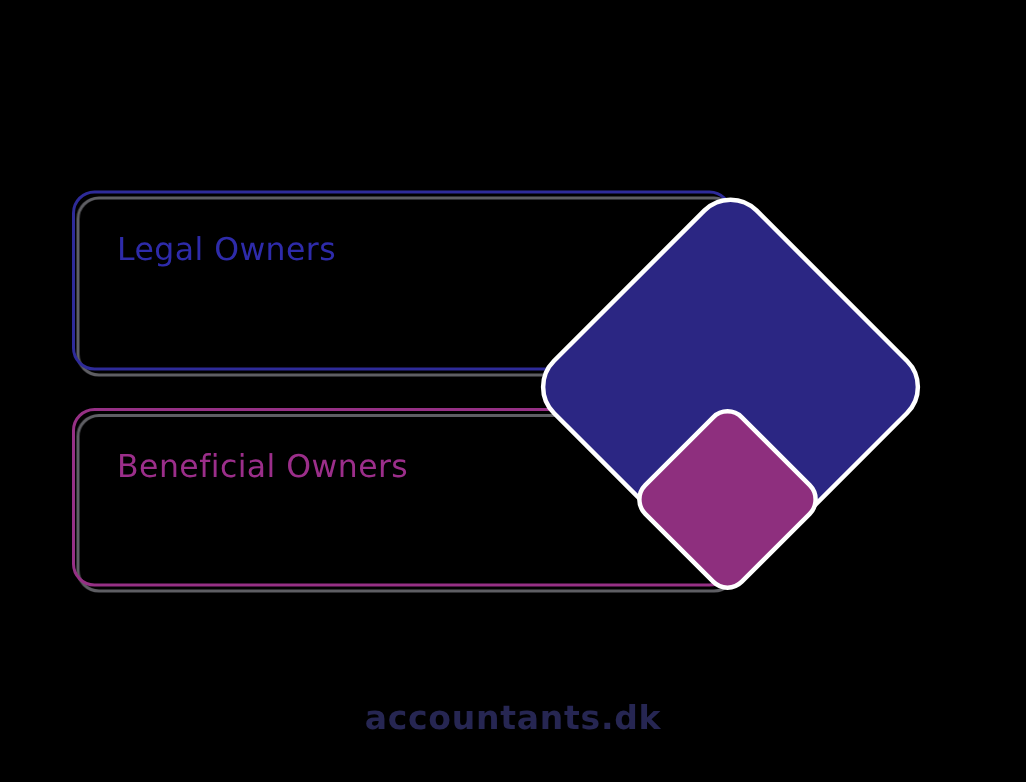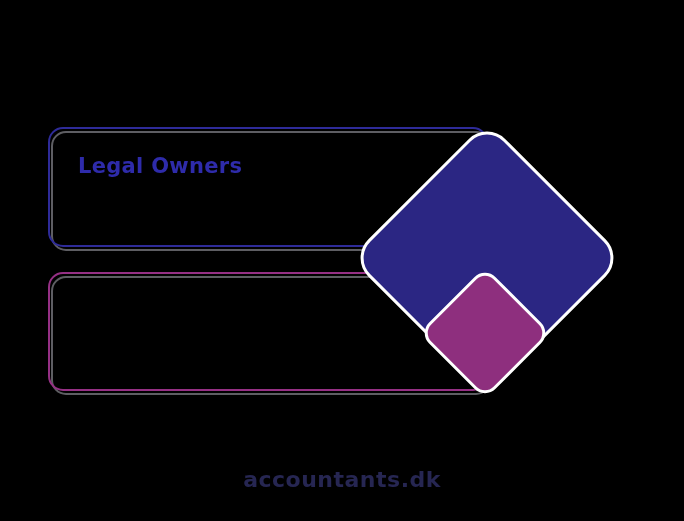--- a/index.html
+++ b/index.html
@@ -32,21 +32,21 @@
   .box-legal { top: 127px; height: 120px; }
   .box-legal .frame { border-color: #2e2b99; }
   .box-beneficial { top: 272px; height: 119px; }
   .box-beneficial .frame { border-color: #963085; }
 
   .owner-label {
     position: absolute;
     left: 30px;
     top: 27px;
     font-size: 21px;
-    font-weight: bold;
+    font-weight: normal;
     letter-spacing: 0.3px;
   }
   .box-legal .owner-label { color: #2e2baa; }
   .box-beneficial .owner-label { color: #9b2e8a; }
 
   
   .diamond {
     position: absolute;
     box-sizing: border-box;
     border: 3px solid #ffffff;
@@ -88,20 +88,21 @@
 
 <div class="canvas">
 
   <div class="owner-box box-legal">
     <div class="frame"></div>
     <div class="owner-label">Legal Owners</div>
   </div>
 
   <div class="owner-box box-beneficial">
     <div class="frame"></div>
+    <div class="owner-label">Beneficial Owners</div>
   </div>
 
   <div class="diamond diamond-large"></div>
   <div class="diamond diamond-small"></div>
 
   <div class="footer-brand">accountants.dk</div>
 
 </div>
 
 </body></html>

